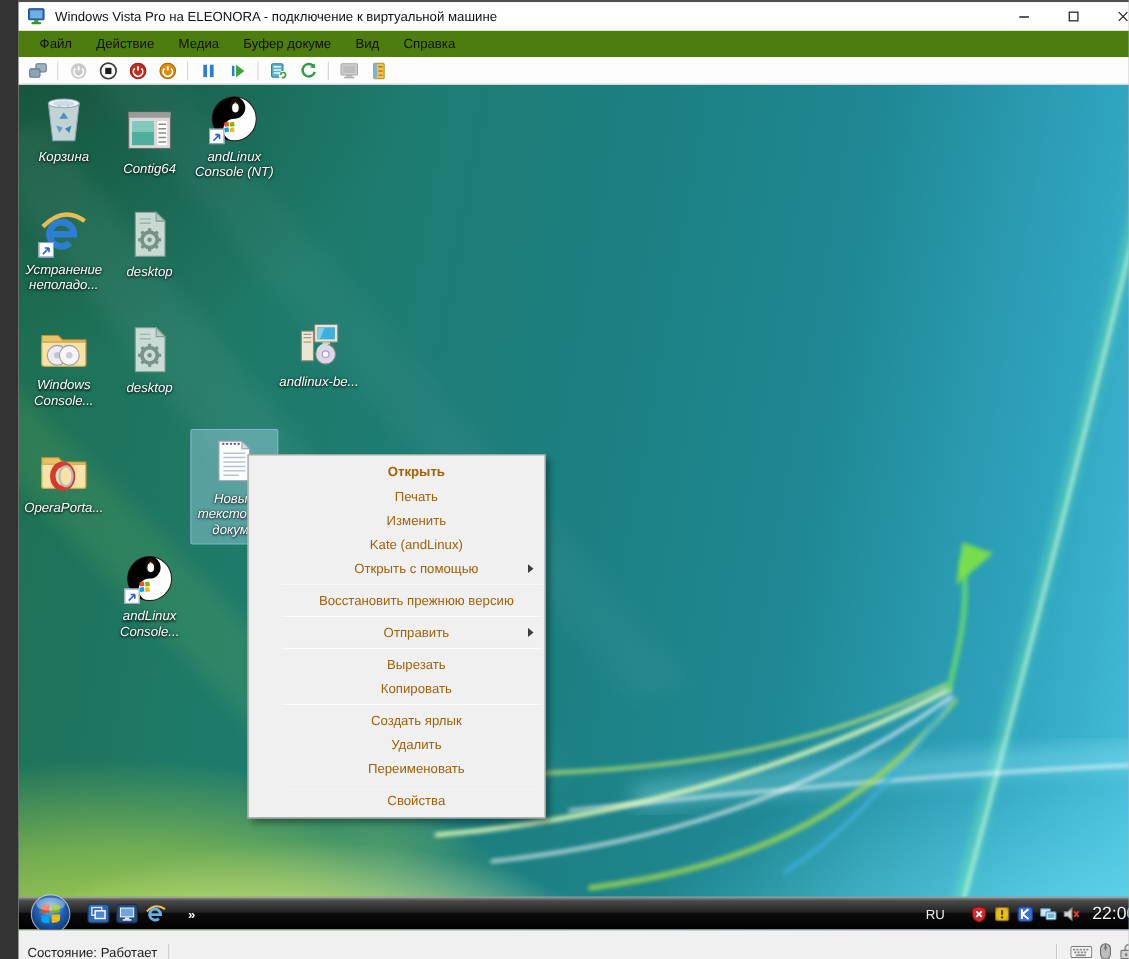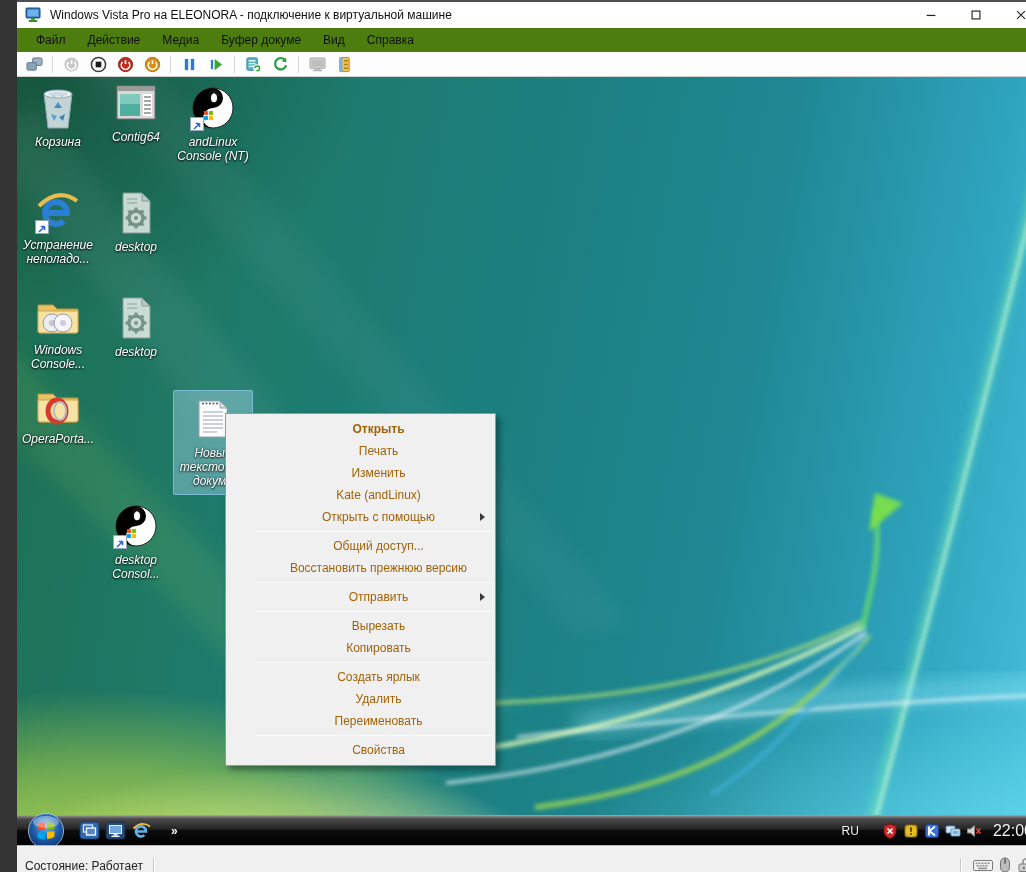--- a/index.html
+++ b/index.html
@@ -247,21 +247,21 @@
             <path d="M20,24 l4,-6 4,6 z" fill="#4a90c2"></path>
             <path d="M17,30 l6,2 -3,5 z" fill="#5aa0cf"></path>
             <path d="M31,30 l-6,3 4,4 z" fill="#3f84b5"></path>
             <circle cx="20" cy="13" r="1.4" fill="#9fc4d4"></circle>
               <circle cx="28" cy="12" r="1.2" fill="#b6d2de"></circle>
           </svg>
         </div>
         <div class="dicon-label">Корзина</div>
       </div>
 
-      <div class="dicon" style="left:80px;top:2px">
+      <div class="dicon" style="left:80px;top:18px">
         <div class="dicon-img">
           <svg viewBox="0 0 48 48" width="48" height="48">
             <rect x="5" y="7" width="38" height="33" fill="#d9d9d9" stroke="#6a6a6a"></rect>
             <rect x="5" y="7" width="38" height="5" fill="#9a9a9a"></rect>
             <rect x="8" y="15" width="20" height="22" fill="#4fae9e"></rect>
             <rect x="8" y="15" width="20" height="10" fill="#7fcabb"></rect>
             <rect x="31" y="15" width="9" height="22" fill="#fff"></rect>
             <path d="M32,18 h7 M32,22 h7 M32,26 h7 M32,30 h7 M32,34 h7" stroke="#8a8a8a" stroke-width="1.4"></path>
           </svg>
         </div>
@@ -358,22 +358,38 @@
               <path d="M16.6,21.6 l2.1,2.1"></path>
                 <path d="M29.3,34.3 l2.1,2.1"></path>
                 <path d="M31.4,21.6 l-2.1,2.1"></path>
                 <path d="M18.7,34.3 l-2.1,2.1"></path>
             </g>
           </svg>
         </div>
         <div class="dicon-label">desktop</div>
       </div>
 
-
-      <div class="dicon" style="left:2px;top:304px">
+      <div class="dicon" style="left:234px;top:212px">
+        <div class="dicon-img">
+          <svg viewBox="0 0 48 48" width="48" height="48">
+            <rect x="8" y="12" width="11" height="27" fill="#ece5d2" stroke="#8f8876"></rect>
+            <path d="M10,15 h7 M10,18 h7 M10,22 h7" stroke="#a89f88" stroke-width="1.2"></path>
+            <rect x="20" y="6" width="21" height="16" rx="1" fill="#ece5d2" stroke="#8f8876"></rect>
+            <rect x="22.5" y="8.5" width="16" height="11" fill="#3fb0dc"></rect>
+            <path d="M23,9 l6,0 -4,10 h-2 z" fill="#8fd8f0" opacity="0.8"></path>
+            <rect x="27" y="22" width="7" height="3" fill="#cfc7b0"></rect>
+            <circle cx="30" cy="33" r="9" fill="#dcd6e8" stroke="#8f8876"></circle>
+            <circle cx="30" cy="33" r="3" fill="#f6f4fa" stroke="#a9a0c0"></circle>
+            <path d="M23,29 a9,9 0 0 1 9,-5" stroke="#baf0d0" stroke-width="2" fill="none"></path>
+          </svg>
+        </div>
+        <div class="dicon-label">andlinux-be...</div>
+      </div>
+
+      <div class="dicon" style="left:2px;top:326px">
         <div class="dicon-img">
           <svg viewBox="0 0 48 48" width="48" height="48">
             <path d="M4,13 h15 l4,4 h21 v22 a2,2 0 0 1 -2,2 h-36 a2,2 0 0 1 -2,-2 z" fill="#e9c267" stroke="#b8913a"></path>
             <path d="M4,19 h40 v20 a2,2 0 0 1 -2,2 h-36 a2,2 0 0 1 -2,-2 z" fill="#f7e3a5" stroke="#c9a34d"></path>
             <ellipse cx="23" cy="30" rx="9" ry="11" fill="none" stroke="#d63a2f" stroke-width="5"></ellipse>
             <ellipse cx="26" cy="30" rx="6" ry="9" fill="#f7e3a5" stroke="#b8b8c0" stroke-width="2"></ellipse>
           </svg>
         </div>
         <div class="dicon-label">OperaPorta...</div>
       </div>
@@ -408,34 +424,33 @@
             <rect x="20" y="27" width="4" height="4" fill="#7fba00" transform="rotate(-8 22 29)"></rect>
             <rect x="15" y="32" width="4" height="4" fill="#00a4ef" transform="rotate(-8 17 34)"></rect>
             <rect x="20" y="32" width="4" height="4" fill="#ffb900" transform="rotate(-8 22 34)"></rect>
           </svg>
           <span class="badge">
             <svg viewBox="0 0 14 14" width="12" height="12">
                 <path d="M3.5,10.5 L10,4 M10,4 h-4.5 M10,4 v4.5" fill="none" stroke="#2a5fd4" stroke-width="1.7"></path>
               </svg>
           </span>
         </div>
-        <div class="dicon-label">desktop Consol...</div>
+        <div class="dicon-label">andLinux Console...</div>
       </div>
 
       <div class="context-menu">
         <div class="cm-item default">Открыть</div>
         <div class="cm-item">Печать</div>
         <div class="cm-item">Изменить</div>
         <div class="cm-item">Kate (andLinux)</div>
         <div class="cm-item">
           <span>Открыть с помощью</span>
           <span class="cm-arrow"></span>
         </div>
         <div class="cm-sep"></div>
-        <div class="cm-item">Общий доступ...</div>
         <div class="cm-item">Восстановить прежнюю версию</div>
         <div class="cm-sep"></div>
         <div class="cm-item">
           <span>Отправить</span>
           <span class="cm-arrow"></span>
         </div>
         <div class="cm-sep"></div>
         <div class="cm-item">Вырезать</div>
         <div class="cm-item">Копировать</div>
         <div class="cm-sep"></div>

